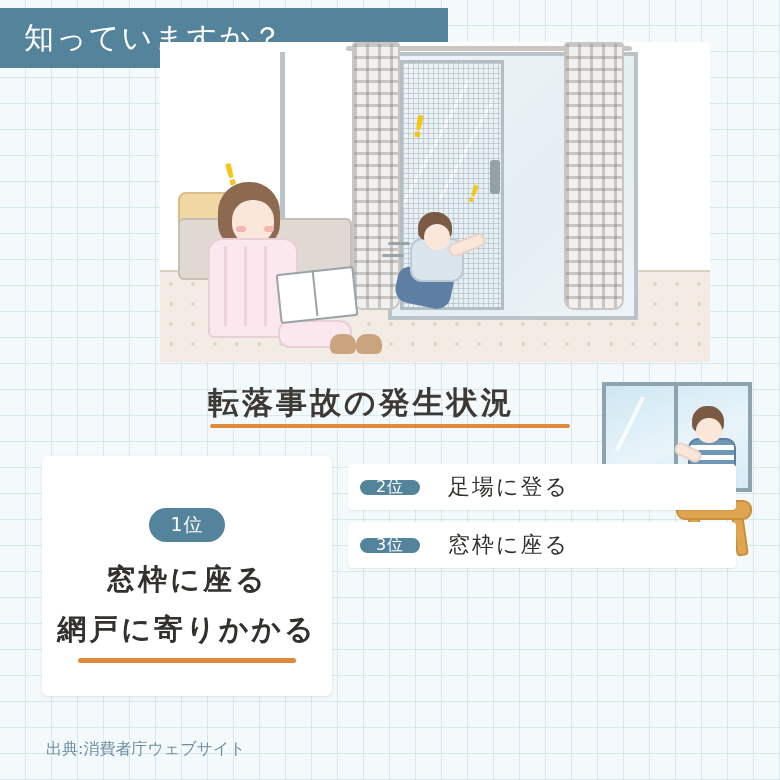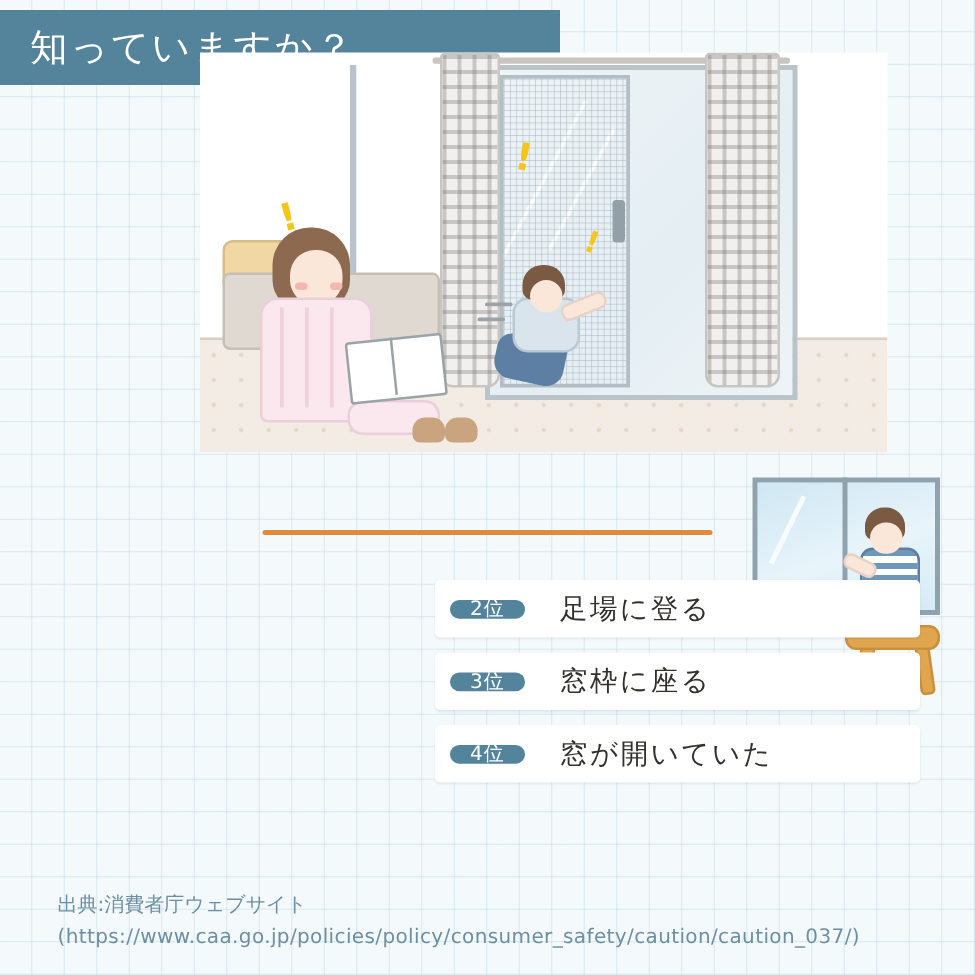--- a/index.html
+++ b/index.html
@@ -429,52 +429,54 @@
     <div class="kid-body"></div>
     <div class="kid-arm"></div>
     <div class="kid-hair"></div>
     <div class="kid-face"></div>
 
     <div class="spark s1">!</div>
     <div class="spark s2">!</div>
     <div class="spark s3">!</div>
   </div>
 
+  <div class="section-title">転落事故の発生状況</div>
   <div class="section-underline"></div>
 
   <div class="side-ill">
     <div class="side-win">
       <div class="side-win-shine"></div>
     </div>
     <div class="side-win-m"></div>
     <div class="side-kid-leg" style="left:100px;"></div>
     <div class="side-kid-leg" style="left:122px;"></div>
     <div class="side-kid-body"></div>
     <div class="side-kid-arm"></div>
     <div class="side-kid-hair"></div>
     <div class="side-kid-face"></div>
     <div class="stool-leg l"></div>
     <div class="stool-leg r"></div>
     <div class="stool-top"></div>
   </div>
 
+  <div class="card-first">
+    <div class="badge-first">1位</div>
+    <div class="first-line1">窓枠に座る</div>
+    <div class="first-line2">網戸に寄りかかる</div>
+    <div class="first-underline"></div>
+  </div>
 
   <div class="rank-list">
     <div class="rank-row">
       <div class="rank-badge">2位</div>
       <div class="rank-label">足場に登る</div>
     </div>
     <div class="rank-row">
       <div class="rank-badge">3位</div>
       <div class="rank-label">窓枠に座る</div>
     </div>
-    <div class="rank-row">
-      <div class="rank-badge">4位</div>
-      <div class="rank-label">窓が開いていた</div>
-    </div>
   </div>
 
   <div class="source">
     <div>出典:消費者庁ウェブサイト</div>
-    <div class="source-line2">(https://www.caa.go.jp/policies/policy/consumer_safety/caution/caution_037/)</div>
   </div>
 
 </div>
 
 </body></html>

